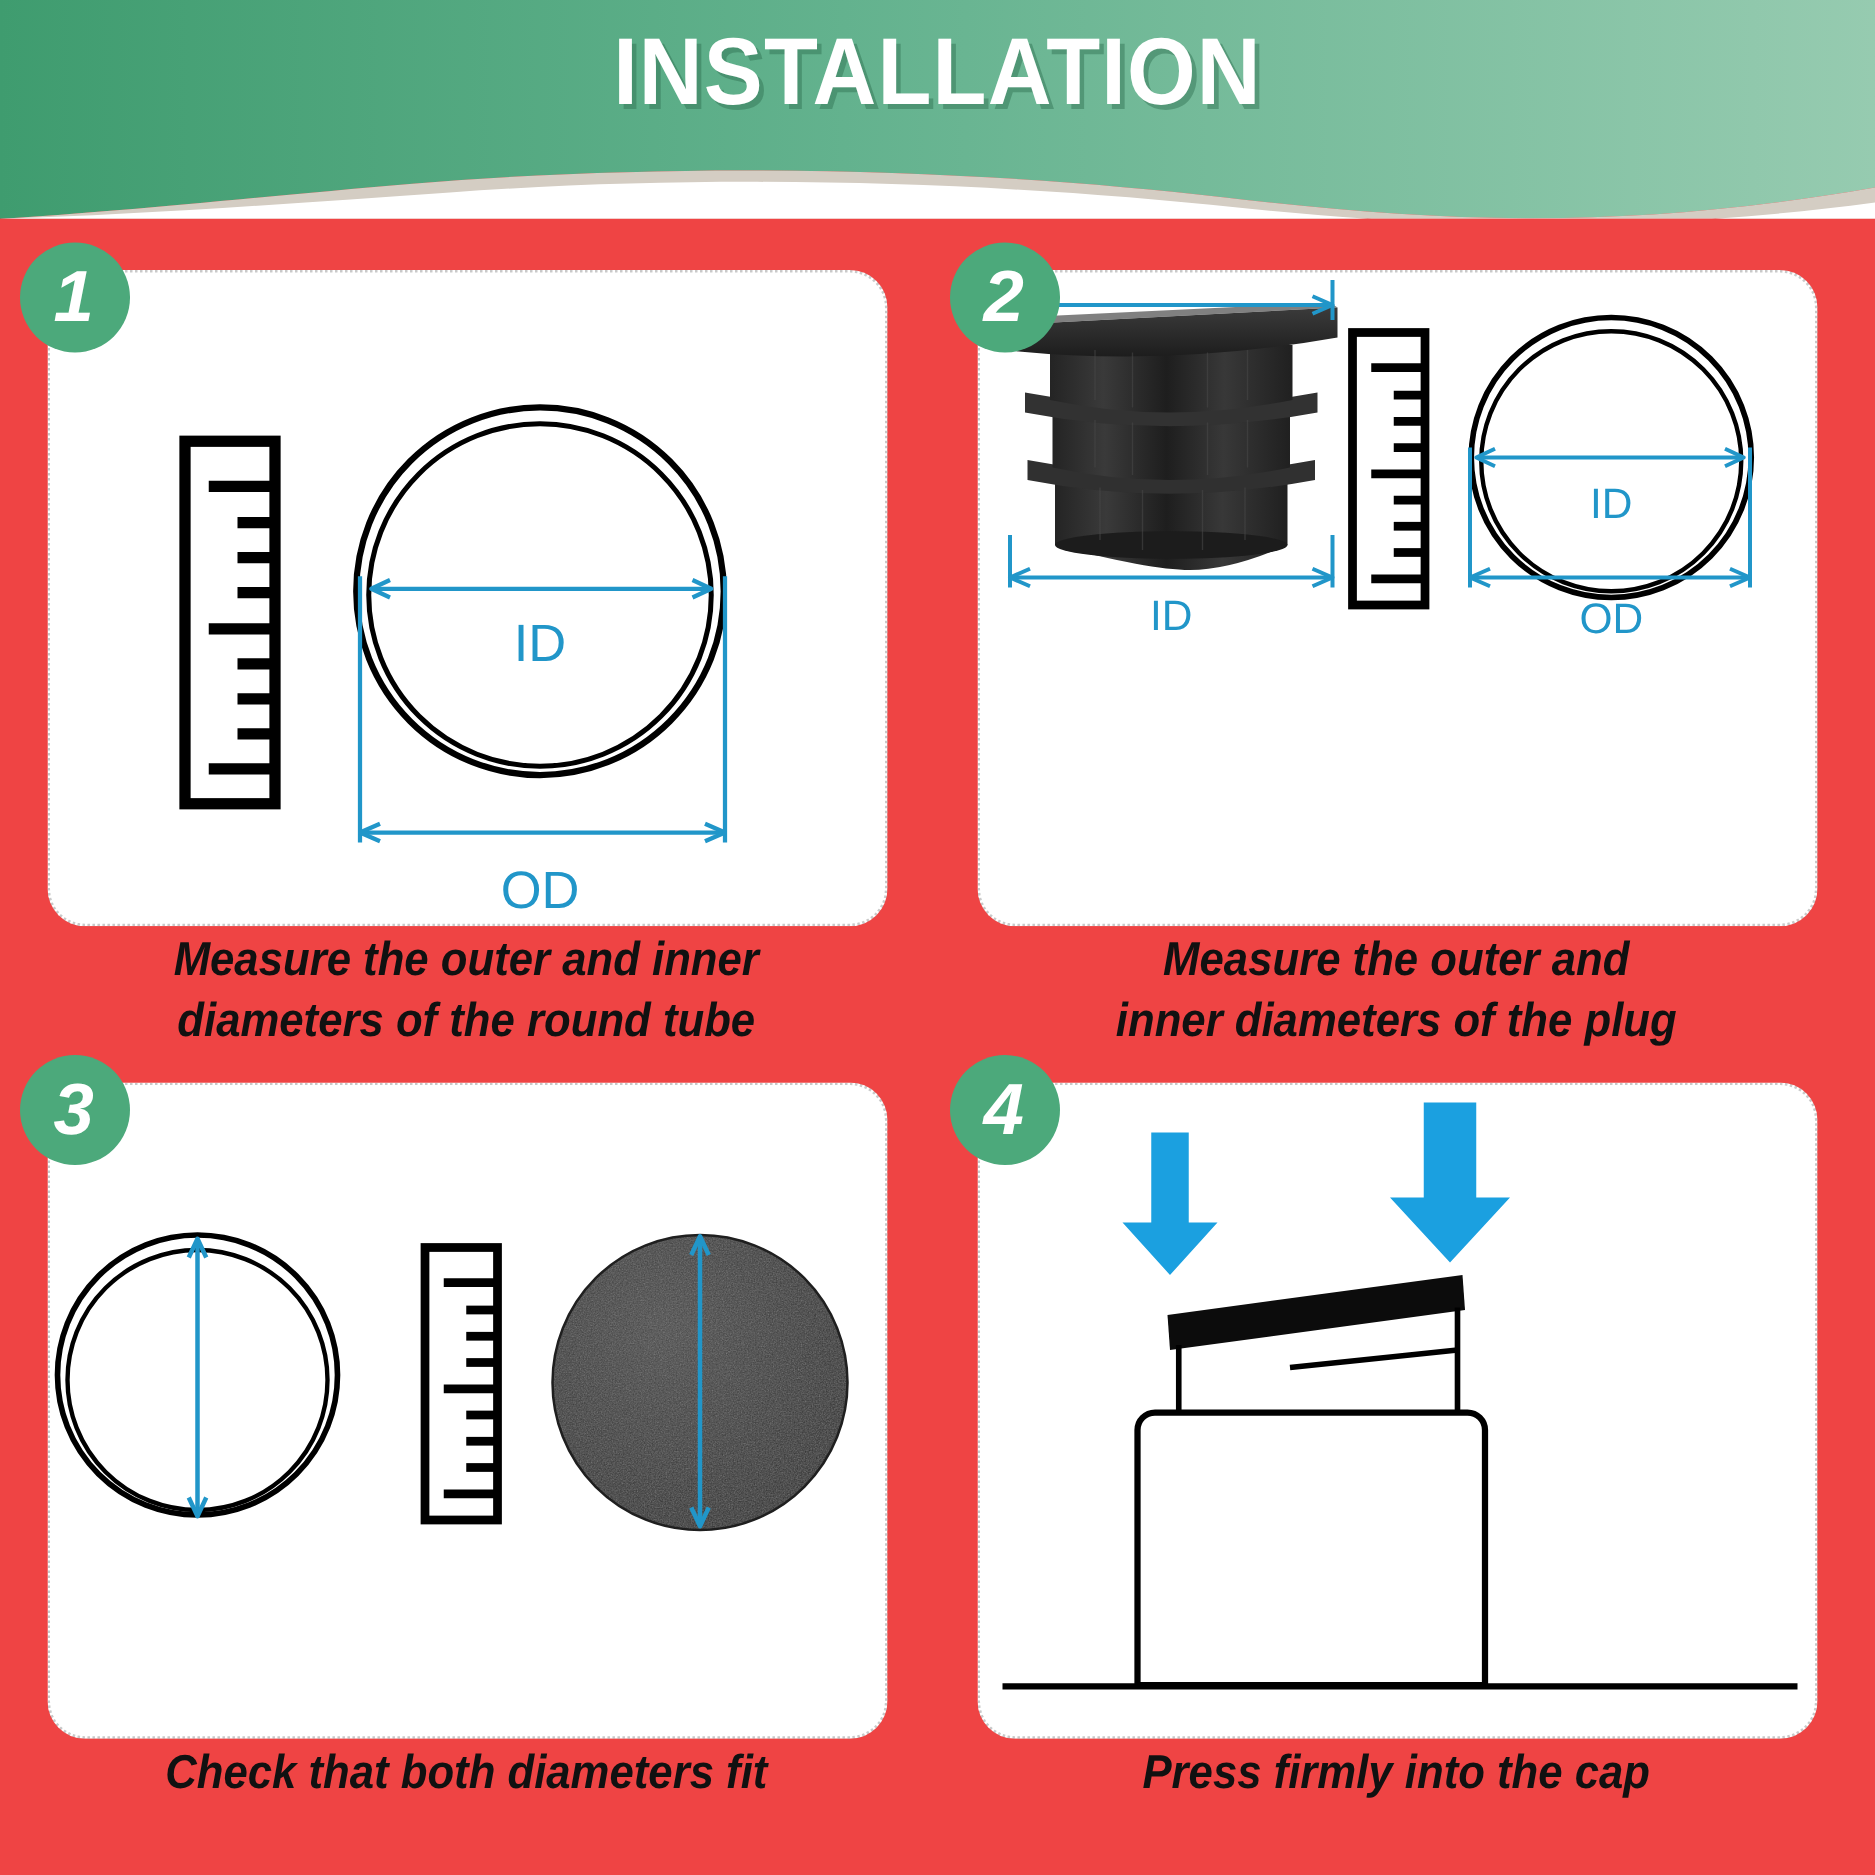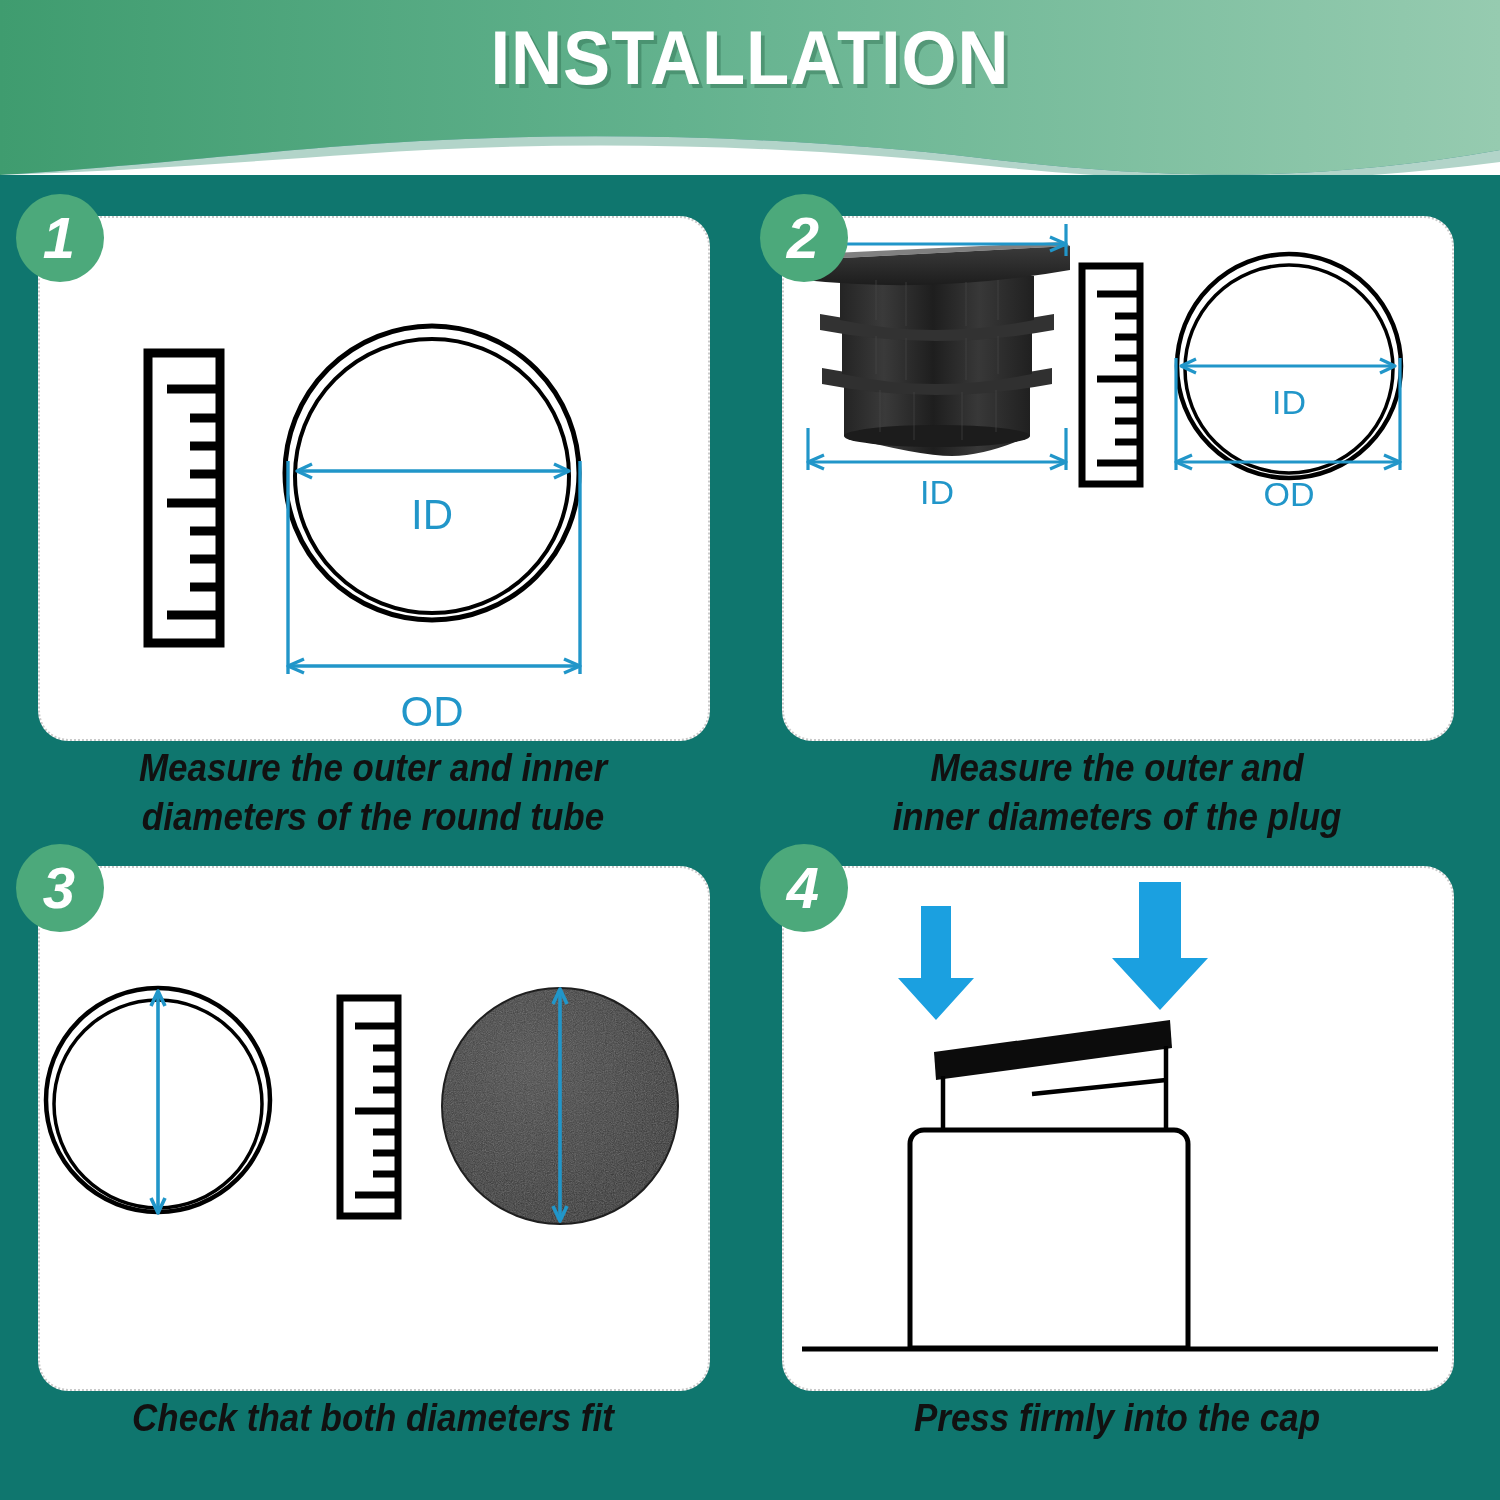--- a/index.html
+++ b/index.html
@@ -2,21 +2,21 @@
 <html><head>
 <meta charset="utf-8">
 <style>
   * { box-sizing: border-box; margin: 0; padding: 0; }
   html, body {
     width: 1500px; height: 1500px;
     background: #ffffff;
     font-family: "Liberation Sans", sans-serif;
     overflow: hidden;
   }
-  #page { position: relative; width: 1500px; height: 1500px; background:#0f766e; }
+  #page { position: relative; width: 1500px; height: 1500px; background:#ef4444; }
 
   
   .header {
     position: absolute; left:0; top:0; width:1500px; height:175px;
     overflow: hidden;
   }
   .header-svg { position:absolute; left:0; top:0; }
   .title {
     position: absolute; left:0; top:14px; width:1500px;
     text-align:center;

